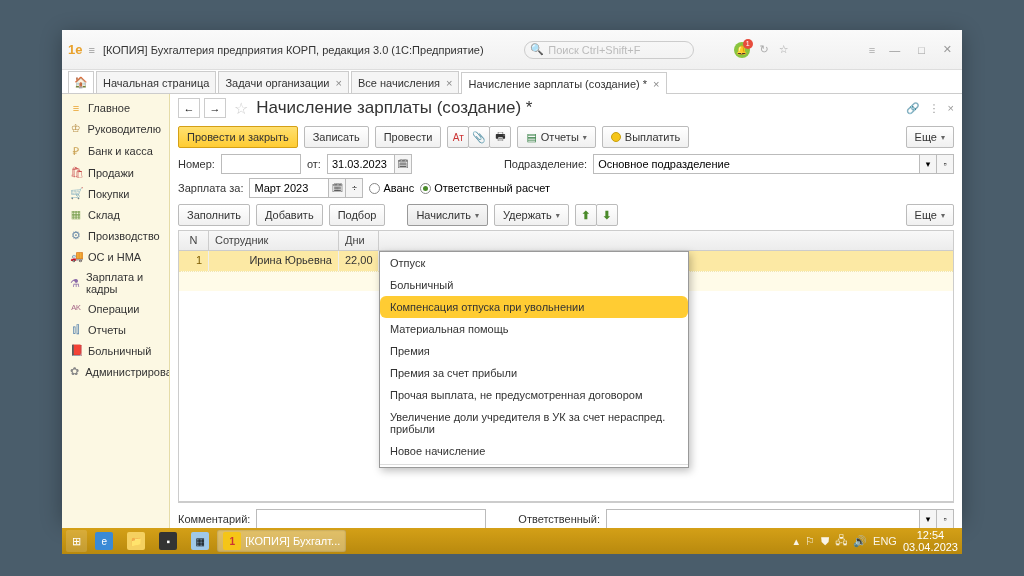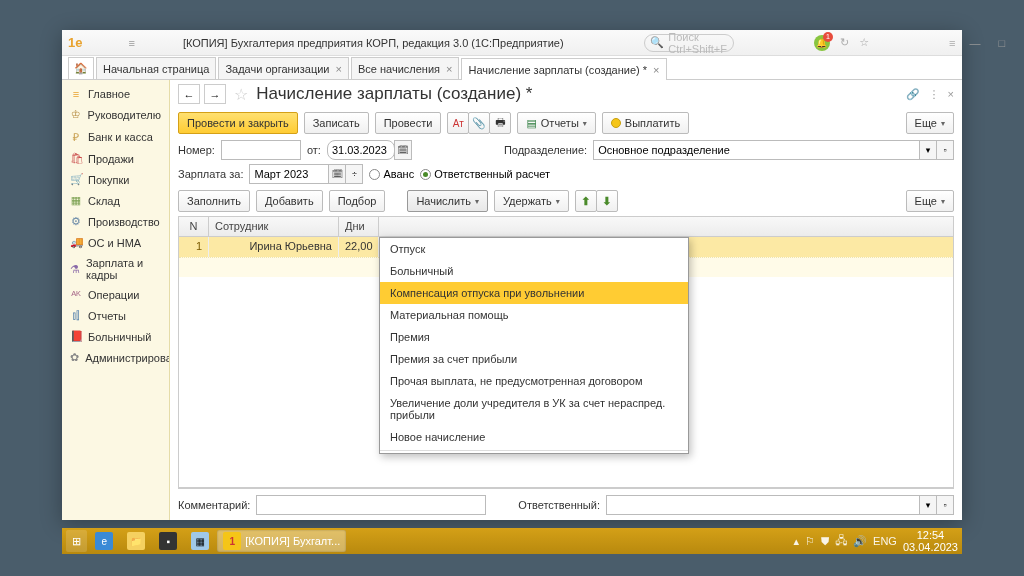--- a/index.html
+++ b/index.html
@@ -1,19 +1,19 @@
 <!DOCTYPE html>
 <html><head>
 <meta charset="utf-8">
 <style>
   * { box-sizing: border-box; margin: 0; padding: 0; font-family: Arial, sans-serif; font-size: 11px; }
   body { background: #4a5d6b; width: 1024px; height: 576px; overflow: hidden; position: relative; }
   .window { position: absolute; top: 30px; left: 62px; width: 900px; height: 490px; background: #fff; box-shadow: 0 4px 20px rgba(0,0,0,0.3); }
   
-  .titlebar { height: 26px; background: linear-gradient(#fafafa,#f0f0f0); border-bottom: 1px solid #ddd; display: flex; align-items: center; padding: 0 6px; gap: 40px; }
+  .titlebar { height: 40px; background: linear-gradient(#fafafa,#f0f0f0); border-bottom: 1px solid #ddd; display: flex; align-items: center; padding: 0 6px; }
   .logo { color: #e8a22e; font-weight: bold; font-size: 13px; margin-right: 6px; }
   .hamburger { color: #999; margin-right: 8px; cursor: pointer; }
   .app-title { color: #333; flex: 0 0 auto; margin-right: 40px; }
   .search-box { flex: 1; max-width: 200px; height: 18px; border: 1px solid #ccc; border-radius: 9px; display: flex; align-items: center; padding: 0 6px; color: #bbb; margin-left: auto; margin-right: 40px; }
   .search-box .mag { color: #e8a22e; margin-right: 4px; }
   .title-icons { display: flex; align-items: center; gap: 10px; }
   .bell { width: 16px; height: 16px; border-radius: 50%; background: #89c540; display: flex; align-items: center; justify-content: center; position: relative; }
   .bell-badge { position: absolute; top: -3px; right: -3px; width: 10px; height: 10px; border-radius: 50%; background: #e74c3c; color: #fff; font-size: 7px; display: flex; align-items: center; justify-content: center; }
   .title-icon { color: #aaa; cursor: pointer; }
   .win-btn { color: #999; cursor: pointer; padding: 0 4px; }
@@ -68,21 +68,21 @@
   .tbody { height: 250px; background: #fff; position: relative; }
   .tr { display: flex; height: 20px; }
   .tr.sel { background: #fce9a4; }
   .td { border-right: 1px solid #eee; padding: 3px 6px; color: #333; }
   .td.num { text-align: right; color: #7a5a00; }
   .below-row { height: 20px; border-top: 1px dotted #f0e5b0; background: #fffbe8; }
   .bottom-bar { height: 22px; background: #fafafa; border-top: 1px solid #ccc; margin: 0 8px; }
   
   .dropdown { position: absolute; top: 0px; left: 200px; width: 310px; background: #fff; border: 1px solid #999; box-shadow: 2px 3px 8px rgba(0,0,0,0.25); z-index: 50; }
   .dd-item { padding: 5px 10px; cursor: pointer; color: #333; }
-  .dd-item:hover, .dd-item.hover { background: #ffcc33; }
+  .dd-item:hover, .dd-item.hover { background: #ffcc33; border-radius: 6px; }
   .dd-sep { height: 1px; background: #ddd; margin: 2px 0; }
   
   .comment-row { display: flex; align-items: center; padding: 6px 8px; gap: 6px; }
   
   .taskbar { position: absolute; bottom: 22px; left: 62px; width: 900px; height: 26px; background: linear-gradient(#d4a017,#b8890e); display: flex; align-items: center; padding: 0 4px; gap: 2px; }
   .task-btn { height: 22px; padding: 0 6px; display: flex; align-items: center; cursor: pointer; border-radius: 2px; }
   .task-btn.start { background: rgba(255,255,255,0.15); }
   .task-btn.active { background: rgba(255,255,255,0.35); box-shadow: inset 0 0 2px rgba(0,0,0,0.3); }
   .task-ico { width: 18px; height: 18px; background: rgba(255,255,255,0.6); border-radius: 2px; display: flex; align-items: center; justify-content: center; font-size: 10px; }
   .tray { margin-left: auto; display: flex; align-items: center; gap: 6px; color: #fff; font-size: 10px; }
@@ -233,21 +233,21 @@
             <span>Еще</span>
             <span class="dd">▾</span>
           </div>
       </div>
 
       <div class="form-row">
         <span class="label">Номер:</span>
         <input class="input" style="width: 80px;">
         <span class="label">от:</span>
         <div class="input-group">
-          <input class="input" style="width: 68px; border-radius: 8px;" value="31.03.2023">
+          <input class="input" style="width: 68px;" value="31.03.2023">
           <div class="input-btn">🗓</div>
         </div>
         <div style="width:80px"></div>
         <span class="label">Подразделение:</span>
         <div class="input-group" style="flex:1">
           <input class="input" style="flex: 1 1 0%;" value="Основное подразделение">
           <div class="input-btn">▾</div>
           <div class="input-btn">▫</div>
         </div>
       </div>

